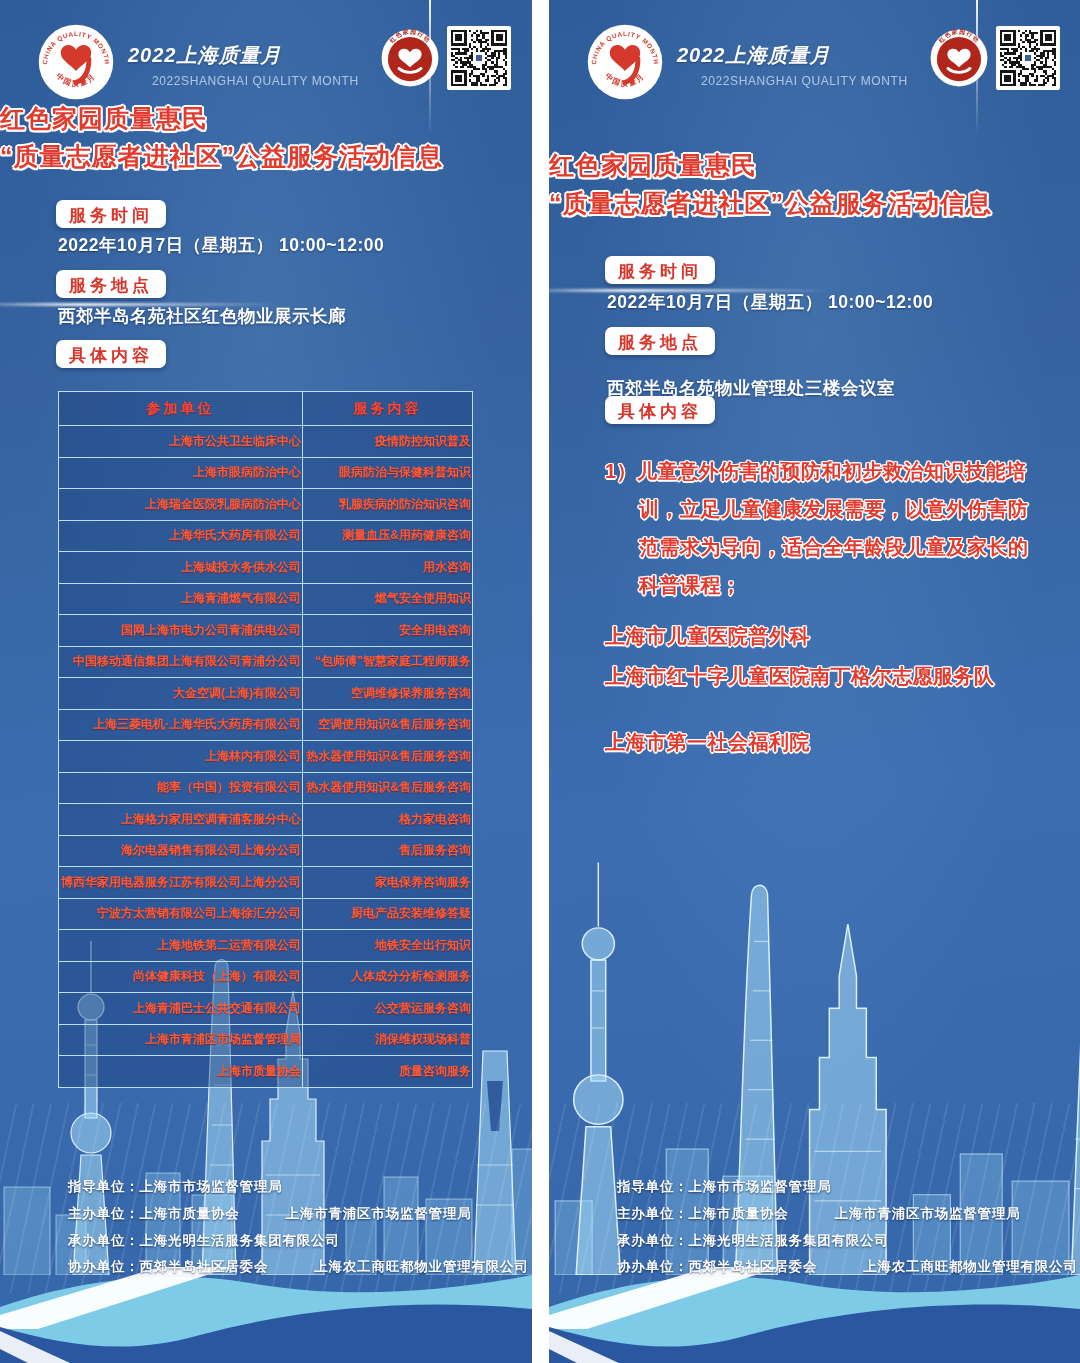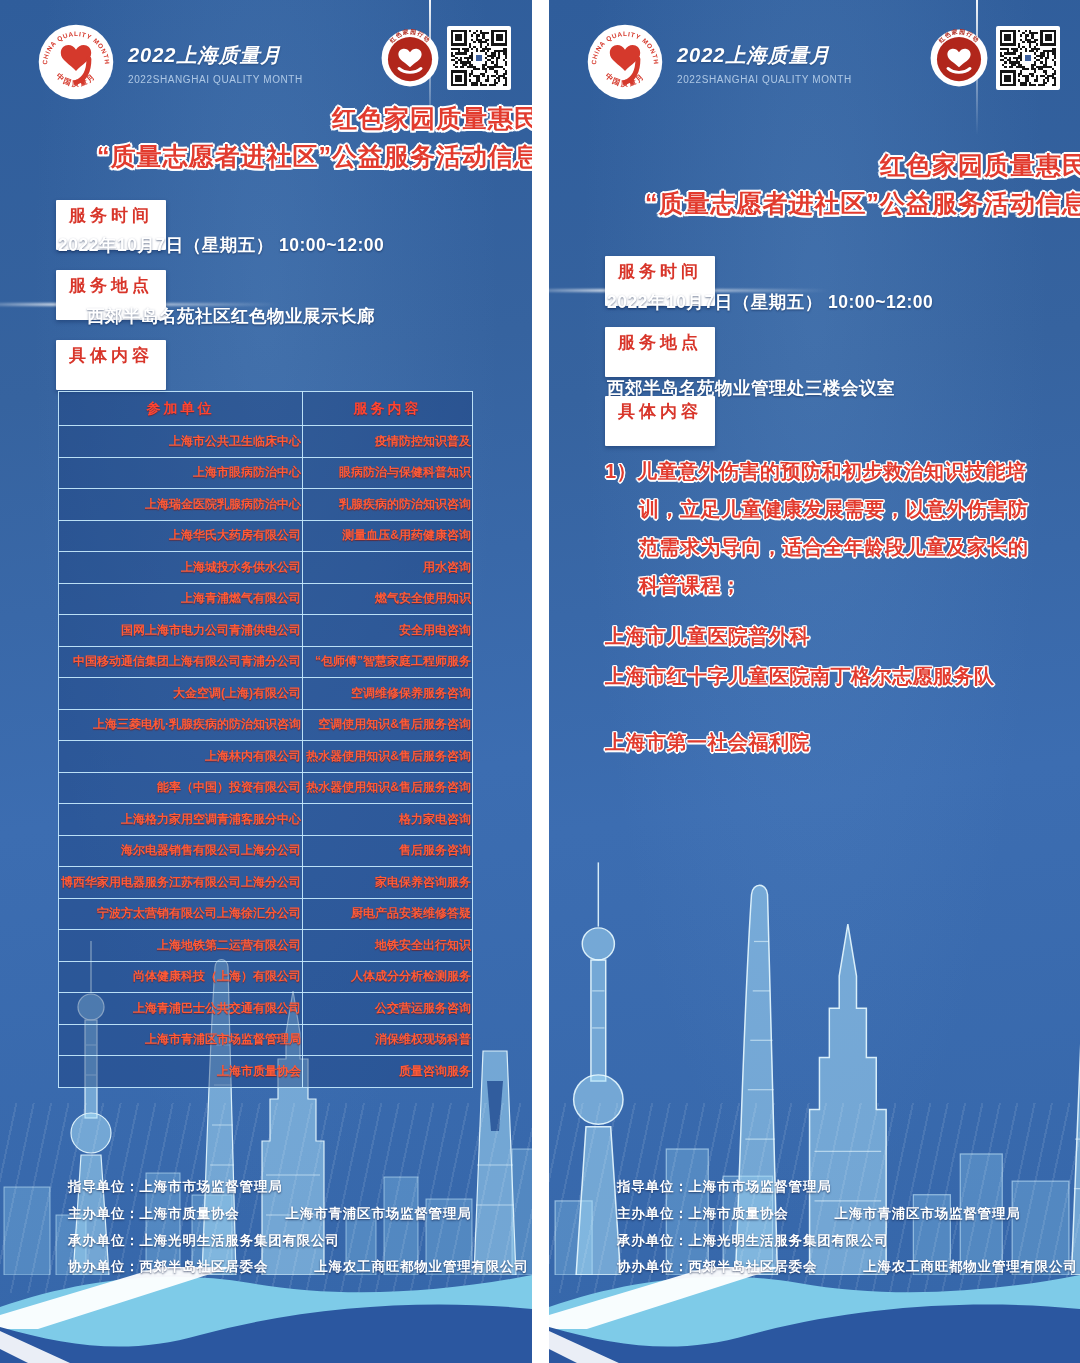--- a/index.html
+++ b/index.html
@@ -15,41 +15,40 @@
     content:"";position:absolute;inset:0;pointer-events:none;
     background:radial-gradient(ellipse at 50% 22%,rgba(110,160,215,.22),transparent 62%);
   }
   #posterL{left:0;width:532px;}
   #posterR{left:549px;width:531px;}
 
   
   .logo{position:absolute;left:38px;top:24px;width:76px;height:76px;}
   .logo-text{position:absolute;left:128px;top:42px;}
   .logo-title{color:#fff;font-weight:bold;font-size:20px;letter-spacing:1px;text-shadow:0 1px 2px rgba(10,30,70,.4);font-style:italic;}
-  .logo-sub{color:rgba(205,226,246,.78);font-size:10px;letter-spacing:.6px;margin-top:5px;}
+  .logo-sub{color:rgba(205,226,246,.78);font-size:12px;letter-spacing:.6px;margin-top:5px;margin-left:24px;}
   .red-badge{position:absolute;left:381px;top:29px;width:58px;height:58px;}
   .qr{position:absolute;left:447px;top:26px;width:64px;height:64px;background:#fff;padding:4px;box-sizing:border-box;border-radius:2px;}
 
   
   .vline{position:absolute;top:0;width:2px;height:135px;
     background:linear-gradient(180deg,rgba(255,255,255,.95),rgba(255,255,255,0));}
   .hflare{position:absolute;height:3px;filter:blur(1px);
     background:linear-gradient(90deg,rgba(255,255,255,0),rgba(255,255,255,.95) 35%,rgba(255,255,255,0));}
 
   
   .title{
-    position:absolute;left:0;width:100%;text-align:right;
+    position:absolute;left:0;width:100%;text-align:left;
     color:#e23b2e;font-weight:bold;font-size:25px;line-height:38px;letter-spacing:1px;
     text-shadow:-2px 0 0 #fff,2px 0 0 #fff,0 -2px 0 #fff,0 2px 0 #fff,
       -1.5px -1.5px 0 #fff,1.5px -1.5px 0 #fff,-1.5px 1.5px 0 #fff,1.5px 1.5px 0 #fff;
-    padding-left:8px;
   }
 
   .badge{
-    position:absolute;left:56px;background:#fff;border-radius:1px;padding:4px 13px 23px;
+    position:absolute;left:56px;background:#fff;border-radius:7px;padding:4px 13px 1px;
     color:#d8352a;font-weight:bold;font-size:17px;letter-spacing:4px;
     box-shadow:0 2px 4px rgba(5,25,70,.35);
   }
   .info{
     position:absolute;left:58px;color:#fff;font-weight:bold;font-size:17.5px;
     letter-spacing:.5px;text-shadow:0 1px 2px rgba(8,28,70,.55);
   }
 
   
   table.service{
@@ -361,21 +360,21 @@
       </svg></div>
 
   <div class="title" style="top:99px;">
     <div>红色家园质量惠民</div>
     <div>“质量志愿者进社区”公益服务活动信息</div>
   </div>
 
   <div class="badge" style="top:200px;">服务时间</div>
   <div class="info" style="top:233px;">2022年10月7日（星期五） 10:00~12:00</div>
   <div class="badge" style="top:270px;">服务地点</div>
-  <div class="info" style="top:304px;margin-left:29px;">西郊半岛名苑社区红色物业展示长廊</div>
+  <div class="info" style="top:304px;">西郊半岛名苑社区红色物业展示长廊</div>
   <div class="badge" style="top:340px;">具体内容</div>
 
   <table class="service">
     <colgroup>
         <col style="width:244px">
         <col style="width:170px">
       </colgroup>
     <thead>
       <tr>
         <th>参加单位</th>
@@ -413,21 +412,21 @@
         </tr>
         <tr>
           <td>中国移动通信集团上海有限公司青浦分公司</td>
           <td>“包师傅”智慧家庭工程师服务</td>
         </tr>
         <tr>
           <td>大金空调(上海)有限公司</td>
           <td>空调维修保养服务咨询</td>
         </tr>
         <tr>
-          <td>上海三菱电机·乳腺疾病的防治知识咨询</td>
+          <td>上海三菱电机·上海华氏大药房有限公司</td>
           <td>空调使用知识&amp;售后服务咨询</td>
         </tr>
         <tr>
           <td>上海林内有限公司</td>
           <td>热水器使用知识&amp;售后服务咨询</td>
         </tr>
         <tr>
           <td>能率（中国）投资有限公司</td>
           <td>热水器使用知识&amp;售后服务咨询</td>
         </tr>

